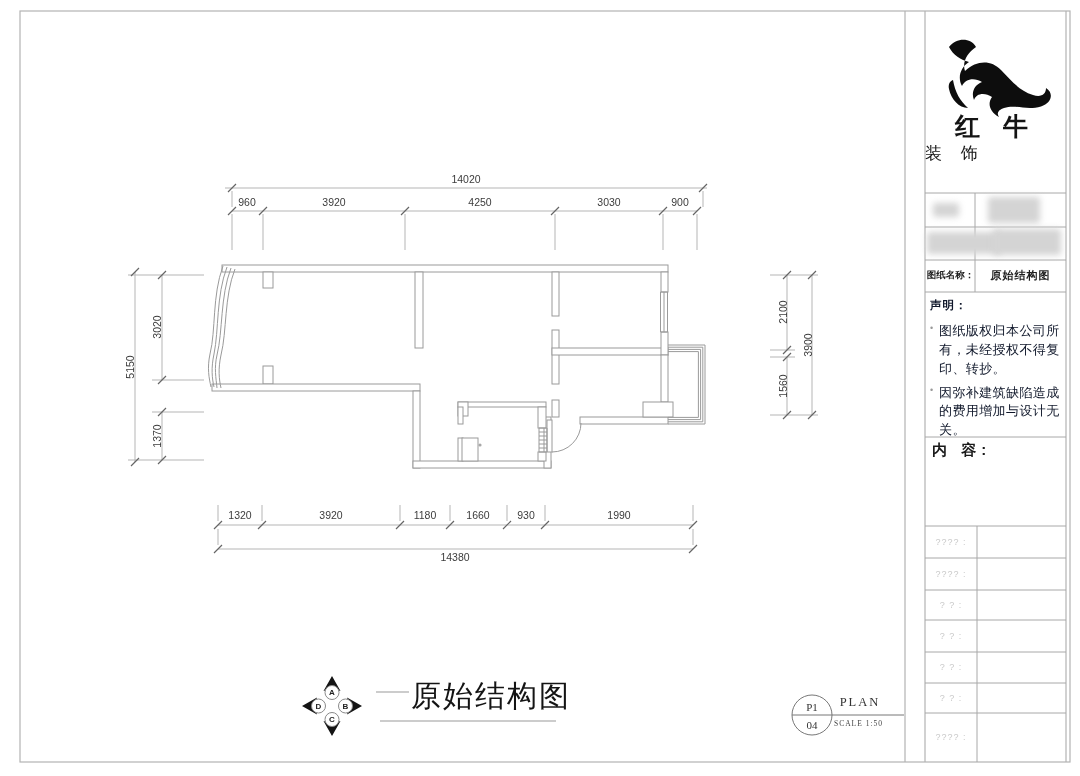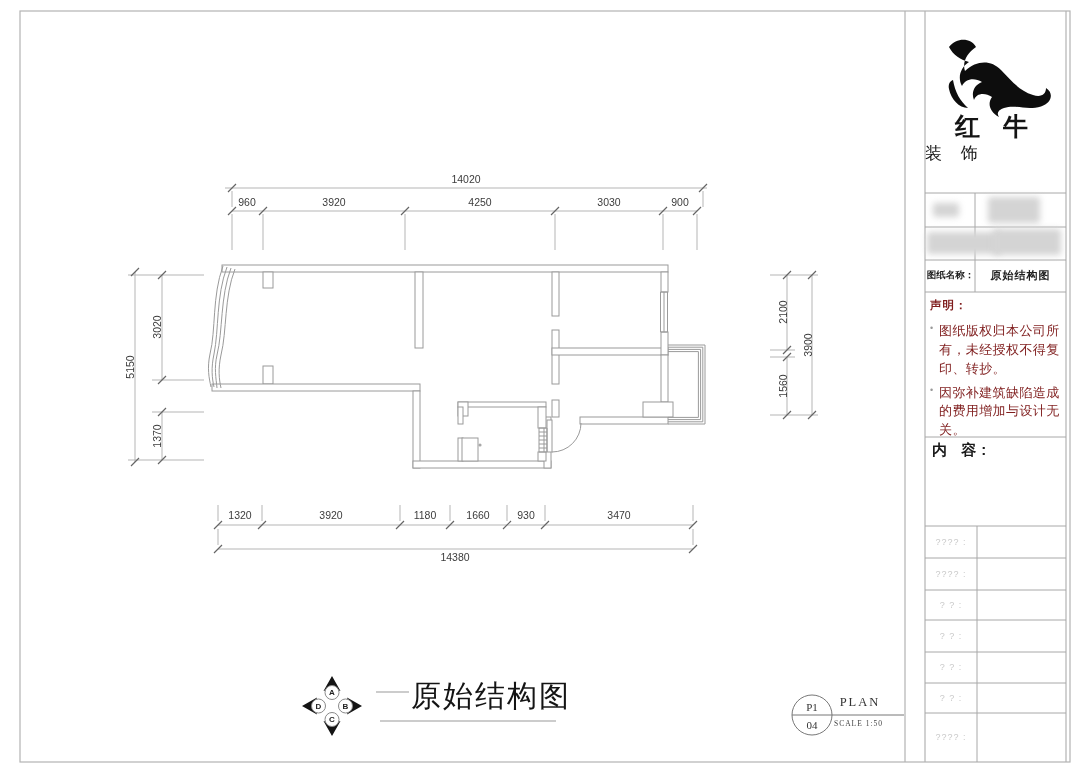--- a/index.html
+++ b/index.html
@@ -11,21 +11,21 @@
   .dimv{transform:rotate(-90deg);}
   .blurblob{position:absolute;background:#d4d4d4;filter:blur(3px);border-radius:2px;}
   .brand-name{position:absolute;left:925px;top:110px;width:141px;text-align:center;
        font-size:25px;font-weight:600;letter-spacing:8px;color:#141414;}
   .brand-type{position:absolute;left:925px;top:142px;width:135px;
        font-size:17px;font-weight:500;letter-spacing:7px;color:#141414;}
   .dn-label{position:absolute;left:926px;top:269px;width:49px;text-align:center;
        font-size:9.5px;font-weight:bold;color:#1e1e1e;}
   .dn-value{position:absolute;left:975px;top:268px;width:91px;text-align:center;
        font-size:11px;font-weight:bold;color:#1e1e1e;letter-spacing:1px;}
-  .stmt{position:absolute;left:930px;top:298px;width:130px;color:#7f1d1d;}
+  .stmt{position:absolute;left:930px;top:298px;width:130px;color:#0f172a;}
   .stmt-title{font-size:11.5px;font-weight:bold;margin-bottom:9px;letter-spacing:1px;}
   .stmt-item{font-size:13px;line-height:1.45;margin-bottom:5px;padding-left:9px;
        position:relative;letter-spacing:0.4px;}
   .stmt-item::before{content:"•";position:absolute;left:0;top:0;color:#999;font-size:9px;}
   .content-label{position:absolute;left:932px;top:441px;font-size:15px;font-weight:bold;
        letter-spacing:5px;color:#1a1a1a;}
   .ph-row{position:absolute;left:927px;width:48px;text-align:center;color:#c9c9c9;
        font-size:9px;letter-spacing:1px;height:12px;line-height:12px;}
   .plan-title{position:absolute;left:411px;top:676px;font-size:30px;color:#141414;
        letter-spacing:2px;font-family:"Liberation Serif",serif;}
@@ -183,21 +183,21 @@
   <div class="dim" style="left:309px;top:196px">3920</div>
   <div class="dim" style="left:455px;top:196px">4250</div>
   <div class="dim" style="left:584px;top:196px">3030</div>
   <div class="dim" style="left:655px;top:196px">900</div>
 
   <div class="dim" style="left:215px;top:509px">1320</div>
   <div class="dim" style="left:306px;top:509px">3920</div>
   <div class="dim" style="left:400px;top:509px">1180</div>
   <div class="dim" style="left:453px;top:509px">1660</div>
   <div class="dim" style="left:501px;top:509px">930</div>
-  <div class="dim" style="left:594px;top:509px">3470</div>
+  <div class="dim" style="left:594px;top:509px">1990</div>
   <div class="dim" style="left:425px;top:551px;width:60px">14380</div>
 
   <div class="dim dimv" style="left:105px;top:361px">5150</div>
   <div class="dim dimv" style="left:132px;top:321px">3020</div>
   <div class="dim dimv" style="left:132px;top:430px">1370</div>
 
   <div class="dim dimv" style="left:758px;top:306px">2100</div>
   <div class="dim dimv" style="left:758px;top:380px">1560</div>
   <div class="dim dimv" style="left:783px;top:339px">3900</div>
 

